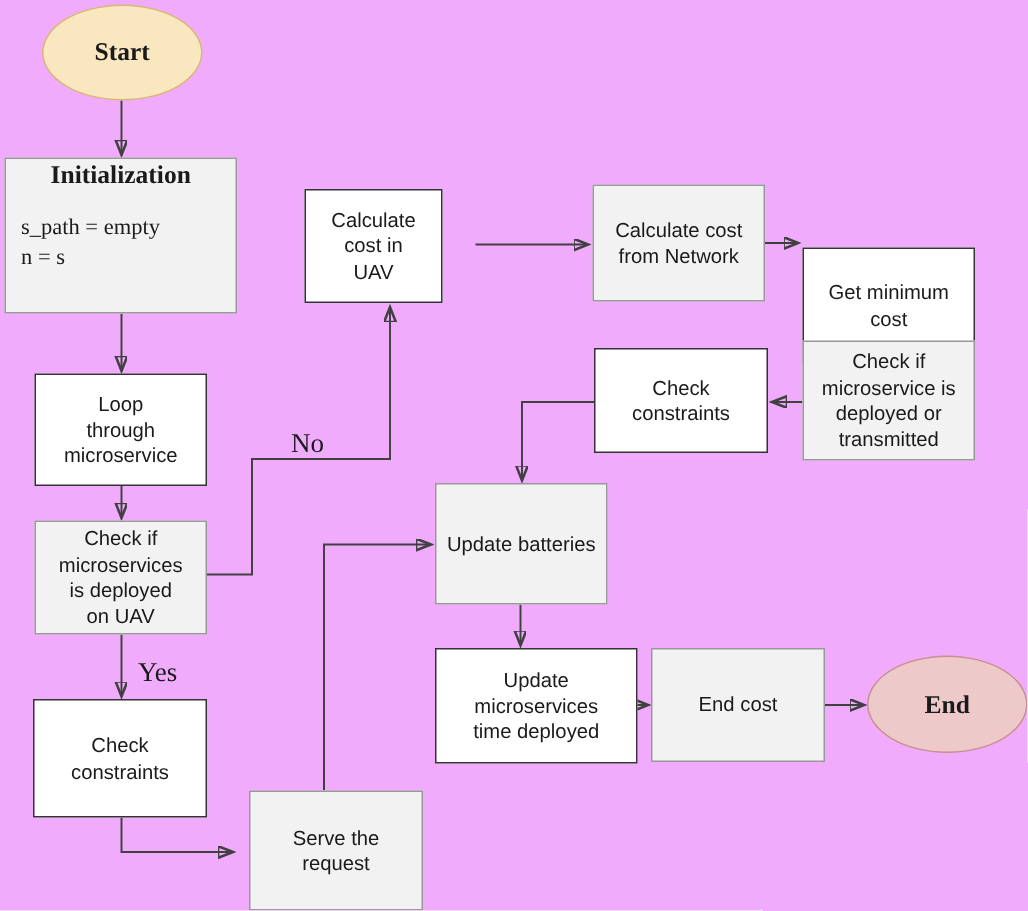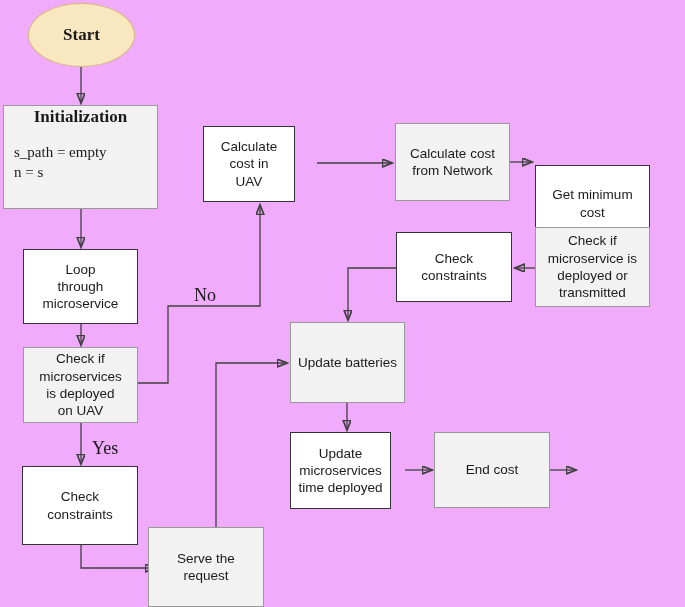--- a/index.html
+++ b/index.html
@@ -151,21 +151,21 @@
 microservice</div>
 
   <div class="node rect-gray" style="left:23px; top:347px; width:115px; height:76px; white-space:pre-line;">Check if
 microservices
 is deployed
 on UAV</div>
 
   <div class="node rect-white" style="left:22px; top:466px; width:116px; height:79px; white-space:pre-line;">Check
 constraints</div>
 
-  <div class="node rect-gray" style="left:148px; top:527px; width:116px; height:80px; white-space:pre-line;">Serve the
+  <div class="node rect-gray" style="left:166px; top:527px; width:116px; height:80px; white-space:pre-line;">Serve the
 request</div>
 
   <div class="node rect-white" style="left:203px; top:126px; width:92px; height:76px; white-space:pre-line;">Calculate cost in
 UAV</div>
 
   <div class="node rect-gray" style="left:395px; top:123px; width:115px; height:78px; white-space:pre-line;">Calculate cost
 from Network</div>
 
   <div class="node rect-white" style="left:535px; top:123px; width:115px; height:77px; white-space:pre-line;margin-top:42px;">Get minimum
 cost</div>
@@ -173,23 +173,26 @@
   <div class="node rect-gray" style="left:535px; top:227px; width:115px; height:80px; white-space:pre-line;">Check if
 microservice is
 deployed or
 transmitted</div>
 
   <div class="node rect-white" style="left:396px; top:232px; width:116px; height:70px; white-space:pre-line;">Check
 constraints</div>
 
   <div class="node rect-gray" style="left:290px; top:322px; width:115px; height:81px;text-align:right;">Update batteries</div>
 
-  <div class="node rect-white" style="left:290px; top:432px; width:101px; height:77px; white-space:pre-line;">Update
+  <div class="node rect-white" style="left:290px; top:432px; width:135px; height:77px; white-space:pre-line;">Update
 microservices
 time deployed</div>
 
   <div class="node rect-gray" style="left:434px; top:432px; width:116px; height:76px;">End cost</div>
 
+  <div class="node ellipse ellipse-end" style="left:578px; top:437px; width:107px; height:65px;">
+    <span>End</span>
+  </div>
 
   <div class="edge-label" style="left:194px; top:285px;">No</div>
   <div class="edge-label" style="left:92px; top:438px;">Yes</div>
 
 </div>
 
 </body></html>

